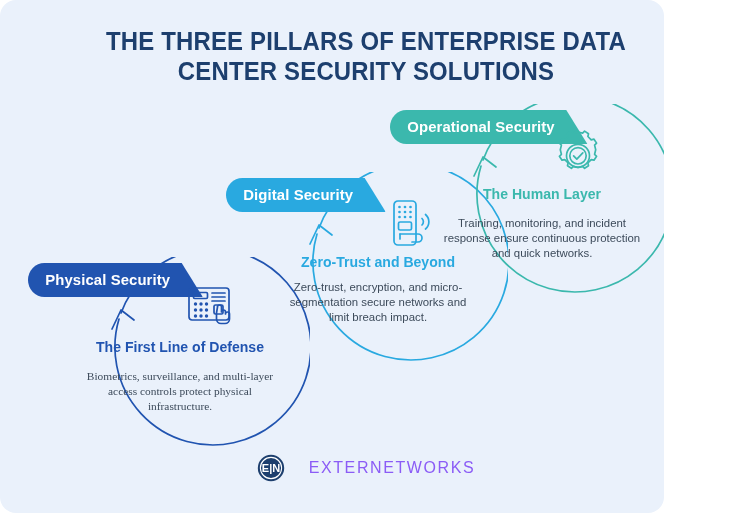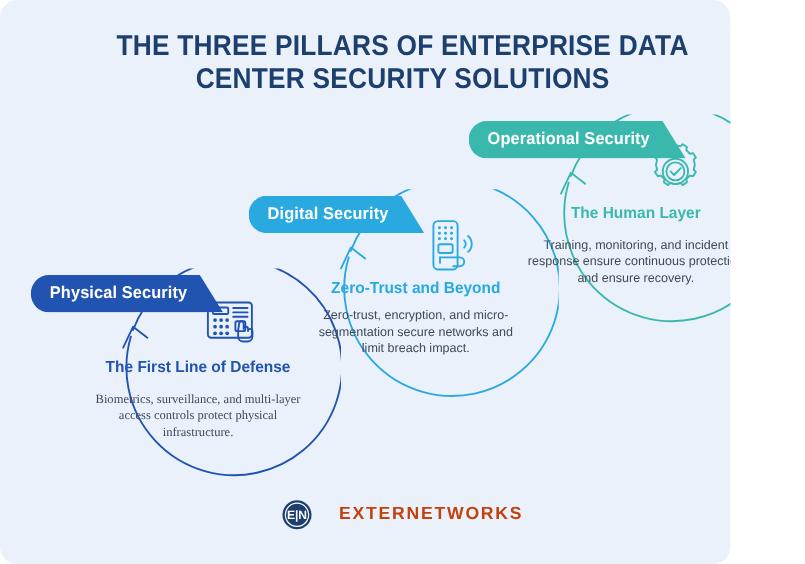--- a/index.html
+++ b/index.html
@@ -106,33 +106,33 @@
     top: 454px;
     width: 732px;
     display: flex;
     align-items: center;
     justify-content: center;
     gap: 24px;
   }
   #logo-text {
     font-family: "Liberation Sans Narrow", "Liberation Sans", sans-serif;
     font-size: 16px;
-    font-weight: bold;
+    font-weight: normal;
     letter-spacing: 1.6px;
-    color: #c2410c;
+    color: #8b5cf6;
   }
 </style>
 </head>
 <body>
 
 <div id="canvas">
 
   <div id="title">THE THREE PILLARS OF ENTERPRISE DATA CENTER SECURITY SOLUTIONS</div>
 
-  <div class="pillar" style="left:50px; top:244px; width:260px; height:220px;">
+  <div class="pillar" style="left:50px; top:257px; width:260px; height:220px;">
 
     <svg class="ring" width="260" height="220" viewBox="0 0 260 220">
       <path d="M 71 56
                A 98 98 0 1 1 69 62" fill="none" stroke="#2154b0" stroke-width="1.7" stroke-linecap="round"></path>
       <path d="M 62 72 L 71 53 L 84 63" fill="none" stroke="#2154b0" stroke-width="1.7" stroke-linecap="round" stroke-linejoin="round"></path>
     </svg>
 
     <div class="badge" style="left:-22px; top:6px; background:#2154b0;">Physical Security</div>
 
     <svg class="pillar-icon" style="left:132px; top:26px;" width="56" height="50" viewBox="0 0 56 50">
@@ -198,21 +198,21 @@
         <path d="M36 20.5 a4.5 4.5 0 0 1 0 6.5"></path>
         <path d="M39.5 16.5 a9.5 9.5 0 0 1 0 14.5"></path>
       </g>
     </svg>
 
     <div class="p-head" style="left:10px; top:82px; width:240px; color:#29a9e0;">Zero-Trust and Beyond</div>
 
     <div class="p-body" style="left:30px; top:108px; width:200px;">Zero-trust, encryption, and micro-segmentation secure networks and limit breach impact.</div>
   </div>
 
-  <div class="pillar" style="left:448px; top:104px; width:260px; height:220px;">
+  <div class="pillar" style="left:412px; top:104px; width:260px; height:220px;">
 
     <svg class="ring" width="260" height="220" viewBox="0 0 260 220">
       <path d="M 71 56
                A 98 98 0 1 1 69 62" fill="none" stroke="#3bb8ad" stroke-width="1.7" stroke-linecap="round"></path>
       <path d="M 62 72 L 71 53 L 84 63" fill="none" stroke="#3bb8ad" stroke-width="1.7" stroke-linecap="round" stroke-linejoin="round"></path>
     </svg>
 
     <div class="badge" style="left:-22px; top:6px; background:#3bb8ad;">Operational Security</div>
 
     <svg class="pillar-icon" style="left:138px; top:24px;" width="56" height="56" viewBox="0 0 56 56">
@@ -223,21 +223,21 @@
                  -4.6 -1.1 -2.0 2.0 -3.9 -2.6 0.6 -2.8 -3.3 -3.3 -2.8 0.6 -2.6 -3.9 2.0 -2.0 -1.1 -4.6
                  1.1 -4.6 -2.0 -2.0 2.6 -3.9 2.8 0.6 3.3 -3.3 -0.6 -2.8 3.9 -2.6 2.0 2.0 z"></path>
         <circle cx="28" cy="27.8" r="11.5"></circle>
         <circle cx="28" cy="27.8" r="8.2"></circle>
         <path d="M23.6 27.8 l3.2 3.3 6.0 -6.3"></path>
       </g>
     </svg>
 
     <div class="p-head" style="left:10px; top:82px; width:240px; color:#3bb8ad;">The Human Layer</div>
 
-    <div class="p-body" style="left:25px; top:112px; width:210px;">Training, monitoring, and incident response ensure continuous protection and ensure recovery.</div>
+    <div class="p-body" style="left:25px; top:112px; width:210px;">Training, monitoring, and incident response ensure continuous protection and quick networks.</div>
   </div>
 
   <div id="logo">
     <svg width="28" height="28" viewBox="0 0 28 28">
       <circle cx="14" cy="14" r="13.2" fill="#1d3f6e"></circle>
       <circle cx="14" cy="14" r="10.6" fill="none" stroke="#ffffff" stroke-width="1.1"></circle>
       <text x="14" y="18.2" text-anchor="middle" font-family="Liberation Sans, sans-serif" font-size="11" font-weight="bold" fill="#ffffff">E|N</text>
     </svg>
     <span id="logo-text">EXTERNETWORKS</span>
   </div>

